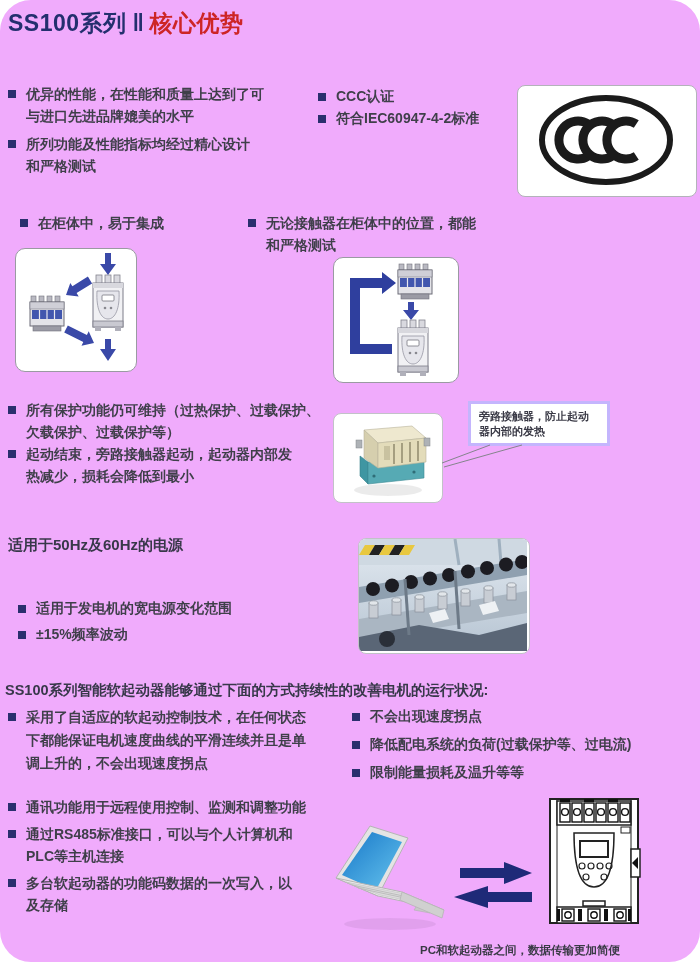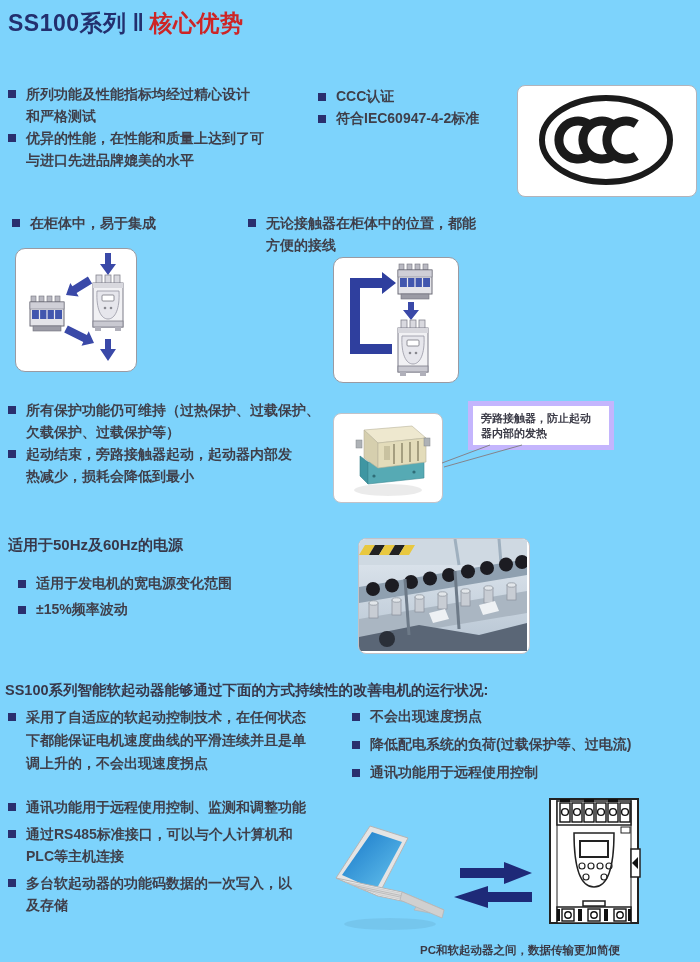--- a/index.html
+++ b/index.html
@@ -1,57 +1,57 @@
 <!DOCTYPE html>
 <html><head>
 <meta charset="utf-8">
 <style>
   html,body{margin:0;padding:0;background:#fff;}
-  .page{position:relative;width:700px;height:962px;background:#7dd3fc;overflow:hidden;
-        font-family:"Liberation Sans","DejaVu Sans",sans-serif;font-weight:bold;color:#3f3f4a;}
+  .page{position:relative;width:700px;height:962px;background:#f0abfc;overflow:hidden;
+        font-family:"Liberation Sans","DejaVu Sans",sans-serif;font-weight:bold;color:#3f3f4a;border-radius:31px;}
   .abs{position:absolute;}
   .title{font-size:23px;letter-spacing:0.5px;white-space:nowrap;}
   .title .series{color:#232f6e;}
   .title .divider{color:#232f6e;margin:0 5px 0 6px;}
   .title .highlight{color:#cd2526;}
   .bullets{display:flex;flex-direction:column;}
   .bullet{display:flex;align-items:flex-start;}
   .sq{flex:none;width:8px;height:8px;background:#2a2f6e;margin:7px 10px 0 0;}
   .tx{font-size:14px;line-height:22px;white-space:pre-line;}
   .lh21 .tx{line-height:21px;}
   .lh23 .tx{line-height:23px;font-family:Liberation Serif, serif;}
   .mb6{margin-bottom:6px;} .mb1{margin-bottom:1px;} .mb9{margin-bottom:9px;}
   .mb5{margin-bottom:5px;} .mb7{margin-bottom:7px;}
   .heading{font-size:15px;color:#38384a;white-space:nowrap;}
   .figbox{position:absolute;background:#fff;border:1px solid #9a9aa2;border-radius:10px;overflow:hidden;}
   .photobox{border:1px solid #c2c2c8;border-radius:8px;}
-  .callout{position:absolute;border:5px solid #c4b5fd;background:#fff;padding:5px 8px 4px 8px;
+  .callout{position:absolute;border:3px solid #c4b5fd;background:#fff;padding:5px 8px 4px 8px;
            font-size:11px;line-height:15px;white-space:pre-line;color:#3a3a46;}
   .caption{font-size:11.5px;color:#3a3a46;white-space:nowrap;padding-left:28px;}
   svg{display:block;}
 </style>
 </head>
 <body>
 
 <div class="page">
 
   <div class="abs title" style="left:8px;top:8px;">
     <span class="series">SS100系列</span><span class="divider">‖</span><span class="highlight">核心优势</span>
   </div>
 
   <div class="abs bullets" style="left:8px;top:83px;width:315px;">
+    <div class="bullet mb6">
+      <span class="sq"></span>
+      <span class="tx">优异的性能，在性能和质量上达到了可
+与进口先进品牌媲美的水平</span>
+    </div>
     <div class="bullet">
       <span class="sq"></span>
       <span class="tx">所列功能及性能指标均经过精心设计
 和严格测试</span>
-    </div>
-    <div class="bullet mb6">
-      <span class="sq"></span>
-      <span class="tx">优异的性能，在性能和质量上达到了可
-与进口先进品牌媲美的水平</span>
     </div>
   </div>
   <div class="abs bullets lh21" style="left:318px;top:86px;width:200px;">
     <div class="bullet mb1">
       <span class="sq"></span>
       <span class="tx">CCC认证</span>
     </div>
     <div class="bullet">
       <span class="sq"></span>
       <span class="tx">符合IEC60947-4-2标准</span>
@@ -60,31 +60,31 @@
 
   <div class="figbox" style="left:517px;top:85px;width:178px;height:110px;border-color:#b3b3ba;border-radius:8px;">
     <svg width="176" height="108" viewBox="0 0 176 108">
       <ellipse cx="88" cy="54" rx="64" ry="42" fill="none" stroke="#1b1b1b" stroke-width="6"></ellipse>
       <path d="M70.3,38.1 A19,19 0 1 0 70.3,69.9" fill="none" stroke="#1b1b1b" stroke-width="9"></path>
       <path d="M94.3,38.1 A19,19 0 1 0 94.3,69.9" fill="none" stroke="#1b1b1b" stroke-width="9"></path>
       <path d="M118.3,38.1 A19,19 0 1 0 118.3,69.9" fill="none" stroke="#1b1b1b" stroke-width="9"></path>
     </svg>
   </div>
 
-  <div class="abs bullets" style="left:12px;top:212px;width:230px;text-align:right;">
+  <div class="abs bullets" style="left:20px;top:212px;width:230px;text-align:right;">
     <div class="bullet">
       <span class="sq"></span>
       <span class="tx">在柜体中，易于集成</span>
     </div>
   </div>
   <div class="abs bullets" style="left:248px;top:212px;width:260px;">
     <div class="bullet">
       <span class="sq"></span>
       <span class="tx">无论接触器在柜体中的位置，都能
-方便的接线</span>
+和严格测试</span>
     </div>
   </div>
 
   <div class="figbox" style="left:15px;top:248px;width:120px;height:122px;">
     <svg width="120" height="122" viewBox="0 0 120 122">
       <defs>
         <g id="contactor-mini">
           <rect x="1" y="0" width="5" height="6" fill="#b9b9c2" stroke="#74747e" stroke-width="0.6"></rect>
           <rect x="9" y="0" width="5" height="6" fill="#b9b9c2" stroke="#74747e" stroke-width="0.6"></rect>
           <rect x="17" y="0" width="5" height="6" fill="#b9b9c2" stroke="#74747e" stroke-width="0.6"></rect>
@@ -164,21 +164,21 @@
   </div>
 
   <div class="callout" style="left:468px;top:401px;width:120px;">旁路接触器，防止起动
 器内部的发热</div>
   <svg class="abs" style="left:430px;top:443px;" width="170" height="30" viewBox="0 0 170 30">
     <line x1="60" y1="2" x2="12" y2="20" stroke="#84848c" stroke-width="1"></line>
     <line x1="92" y1="2" x2="14" y2="24" stroke="#84848c" stroke-width="1"></line>
   </svg>
 
   <div class="abs heading" style="left:8px;top:536px;">适用于50Hz及60Hz的电源</div>
-  <div class="abs bullets lh21" style="left:18px;top:573px;width:300px;justify-content:center;">
+  <div class="abs bullets lh21" style="left:18px;top:598px;width:300px;justify-content:center;">
     <div class="bullet mb5">
       <span class="sq"></span>
       <span class="tx">适用于发电机的宽电源变化范围</span>
     </div>
     <div class="bullet">
       <span class="sq"></span>
       <span class="tx">±15%频率波动</span>
     </div>
   </div>
 
@@ -252,21 +252,21 @@
     <div class="bullet mb7">
       <span class="sq"></span>
       <span class="tx">不会出现速度拐点</span>
     </div>
     <div class="bullet mb7">
       <span class="sq"></span>
       <span class="tx">降低配电系统的负荷(过载保护等、过电流)</span>
     </div>
     <div class="bullet">
       <span class="sq"></span>
-      <span class="tx">通讯功能用于远程使用控制</span>
+      <span class="tx">限制能量损耗及温升等等</span>
     </div>
   </div>
 
   <div class="abs bullets" style="left:8px;top:796px;width:335px;">
     <div class="bullet mb5">
       <span class="sq"></span>
       <span class="tx">通讯功能用于远程使用控制、监测和调整功能</span>
     </div>
     <div class="bullet mb5">
       <span class="sq"></span>

